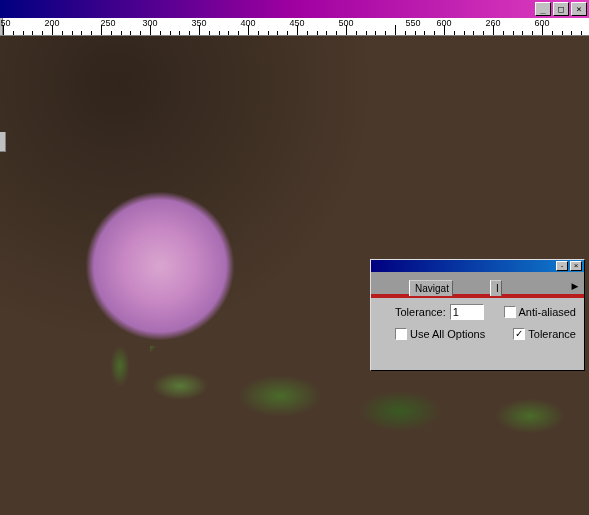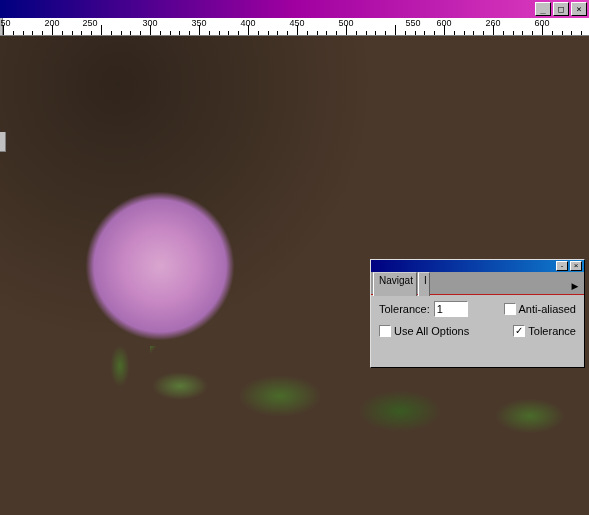--- a/index.html
+++ b/index.html
@@ -153,35 +153,36 @@
     position: relative;
     top: 1px;
     height: 17px;
     overflow: hidden;
     white-space: nowrap;
   }
   .tab.inactive {
     background: #b0b0b0;
     border-top-color: #d0d0d0;
     top: 2px;
-    height: 24px;
+    height: 16px;
+    margin-left: 36px;
   }
   .tab.active { font-weight: bold; z-index: 2; }
   .tabs-menu {
     margin-left: auto;
     width: 14px;
     height: 17px;
     display:flex;
     align-items:center;
     justify-content:center;
     font-size: 9px;
   }
   .palette-body {
-    border-top: 1px solid #b91c1c;
-    padding: 6px 8px 22px 8px;
+    border-top: 4px solid #b91c1c;
+    padding: 6px 8px 22px 24px;
   }
   .row {
     display: flex;
     align-items: center;
     margin-bottom: 8px;
     font-size: 11px;
   }
   .row .spacer { flex: 1; }
   .txt-input {
     width: 34px;
@@ -227,21 +228,21 @@
     <div class="tick minor" style="left: 22.6px;"></div>
     <div class="tick minor" style="left: 32.4px;"></div>
     <div class="tick minor" style="left: 42.2px;"></div>
     <div class="tick major" style="left: 52px;"></div>
     <div class="ticklabel" style="left: 52px;">200</div>
     <div class="tick minor" style="left: 61.8px;"></div>
     <div class="tick minor" style="left: 71.6px;"></div>
     <div class="tick minor" style="left: 81.4px;"></div>
     <div class="tick minor" style="left: 91.2px;"></div>
     <div class="tick major" style="left: 101px;"></div>
-    <div class="ticklabel" style="left: 90px;">250</div>
+    <div class="ticklabel" style="left: 108px;">250</div>
     <div class="tick minor" style="left: 110.8px;"></div>
     <div class="tick minor" style="left: 120.6px;"></div>
     <div class="tick minor" style="left: 130.4px;"></div>
     <div class="tick minor" style="left: 140.2px;"></div>
     <div class="tick major" style="left: 150px;"></div>
     <div class="ticklabel" style="left: 150px; text-align: center;">300</div>
     <div class="tick minor" style="left: 159.8px;"></div>
     <div class="tick minor" style="left: 169.6px;"></div>
     <div class="tick minor" style="left: 179.4px;"></div>
     <div class="tick minor" style="left: 189.2px;"></div>

